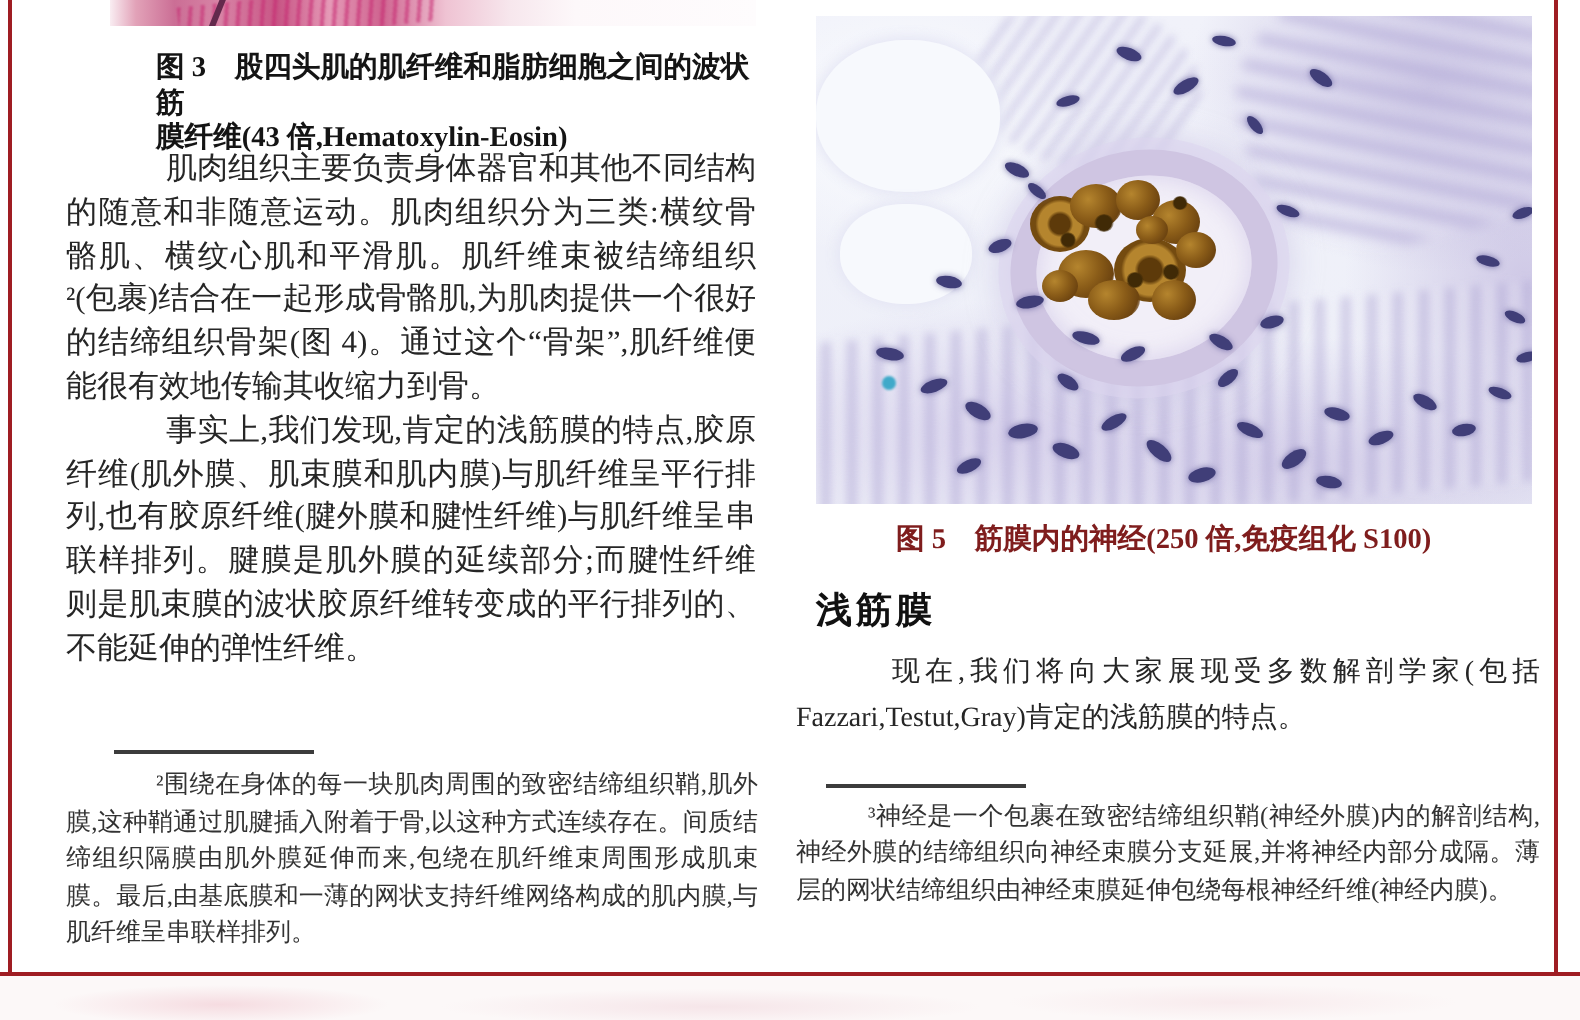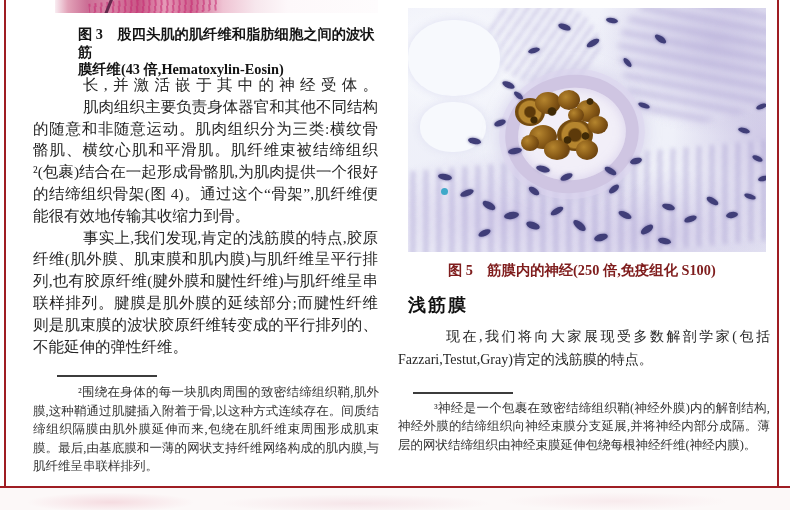--- a/index.html
+++ b/index.html
@@ -148,21 +148,20 @@
   <div class="streaks"></div>
   <div class="slash"></div>
 </div>
 
 <div id="fig3-caption" class="abs cjk">
   <div>图 3　股四头肌的肌纤维和脂肪细胞之间的波状筋</div>
   <div>膜纤维(43 倍,Hematoxylin-Eosin)</div>
 </div>
 
 <div id="left-body" class="abs cjk">
-  <p class="single-line">长,并激活嵌于其中的神经受体。</p>
   <p>肌肉组织主要负责身体器官和其他不同结构的随意和非随意运动。肌肉组织分为三类:横纹骨骼肌、横纹心肌和平滑肌。肌纤维束被结缔组织²(包裹)结合在一起形成骨骼肌,为肌肉提供一个很好的结缔组织骨架(图 4)。通过这个“骨架”,肌纤维便能很有效地传输其收缩力到骨。</p>
   <p>事实上,我们发现,肯定的浅筋膜的特点,胶原纤维(肌外膜、肌束膜和肌内膜)与肌纤维呈平行排列,也有胶原纤维(腱外膜和腱性纤维)与肌纤维呈串联样排列。腱膜是肌外膜的延续部分;而腱性纤维则是肌束膜的波状胶原纤维转变成的平行排列的、不能延伸的弹性纤维。</p>
 </div>
 
 <div id="fn-rule-left" class="abs footnote-rule"></div>
 <div id="left-footnote" class="abs">²围绕在身体的每一块肌肉周围的致密结缔组织鞘,肌外膜,这种鞘通过肌腱插入附着于骨,以这种方式连续存在。间质结缔组织隔膜由肌外膜延伸而来,包绕在肌纤维束周围形成肌束膜。最后,由基底膜和一薄的网状支持纤维网络构成的肌内膜,与肌纤维呈串联样排列。</div>
 
 <div id="figure5-image" class="abs">
   <div class="f5 fiber-top-right"></div>
   <div class="f5 wisp-top"></div>

